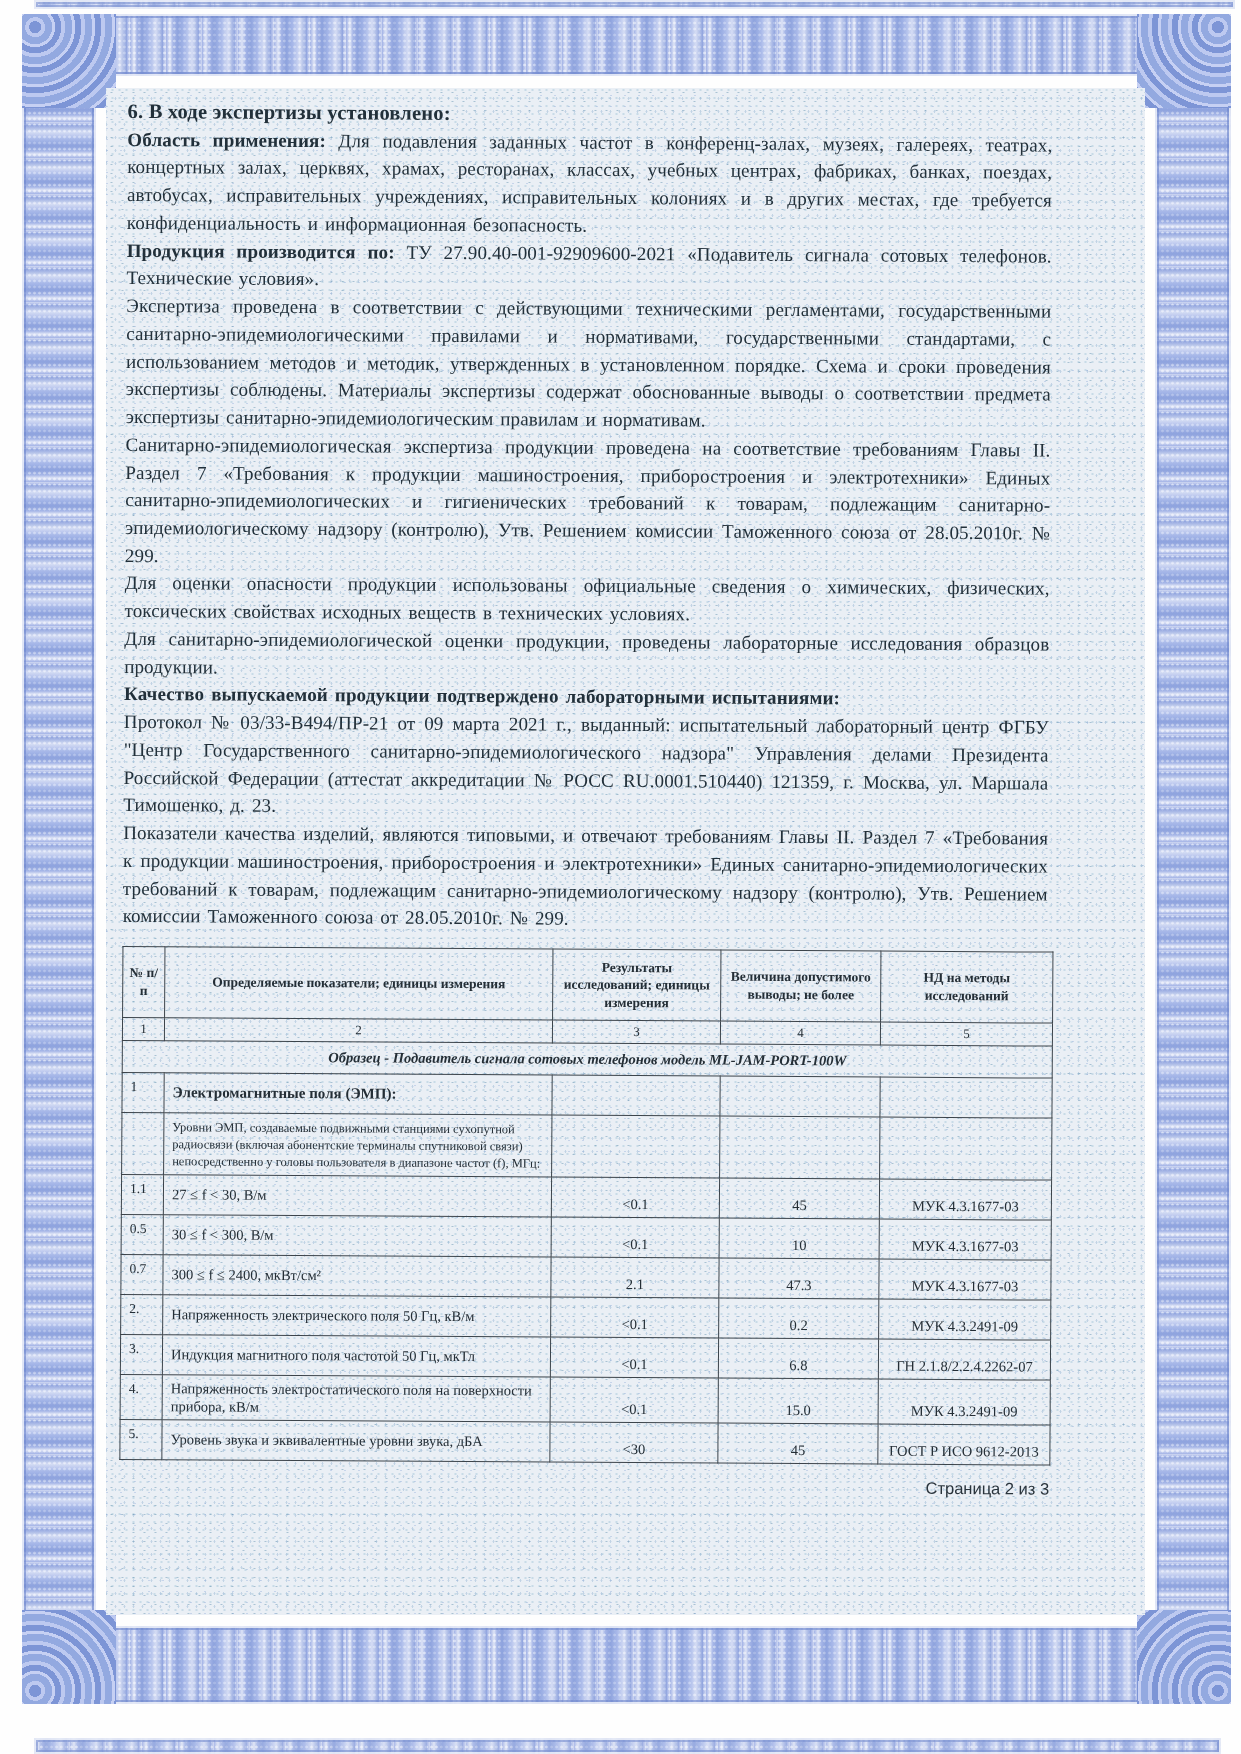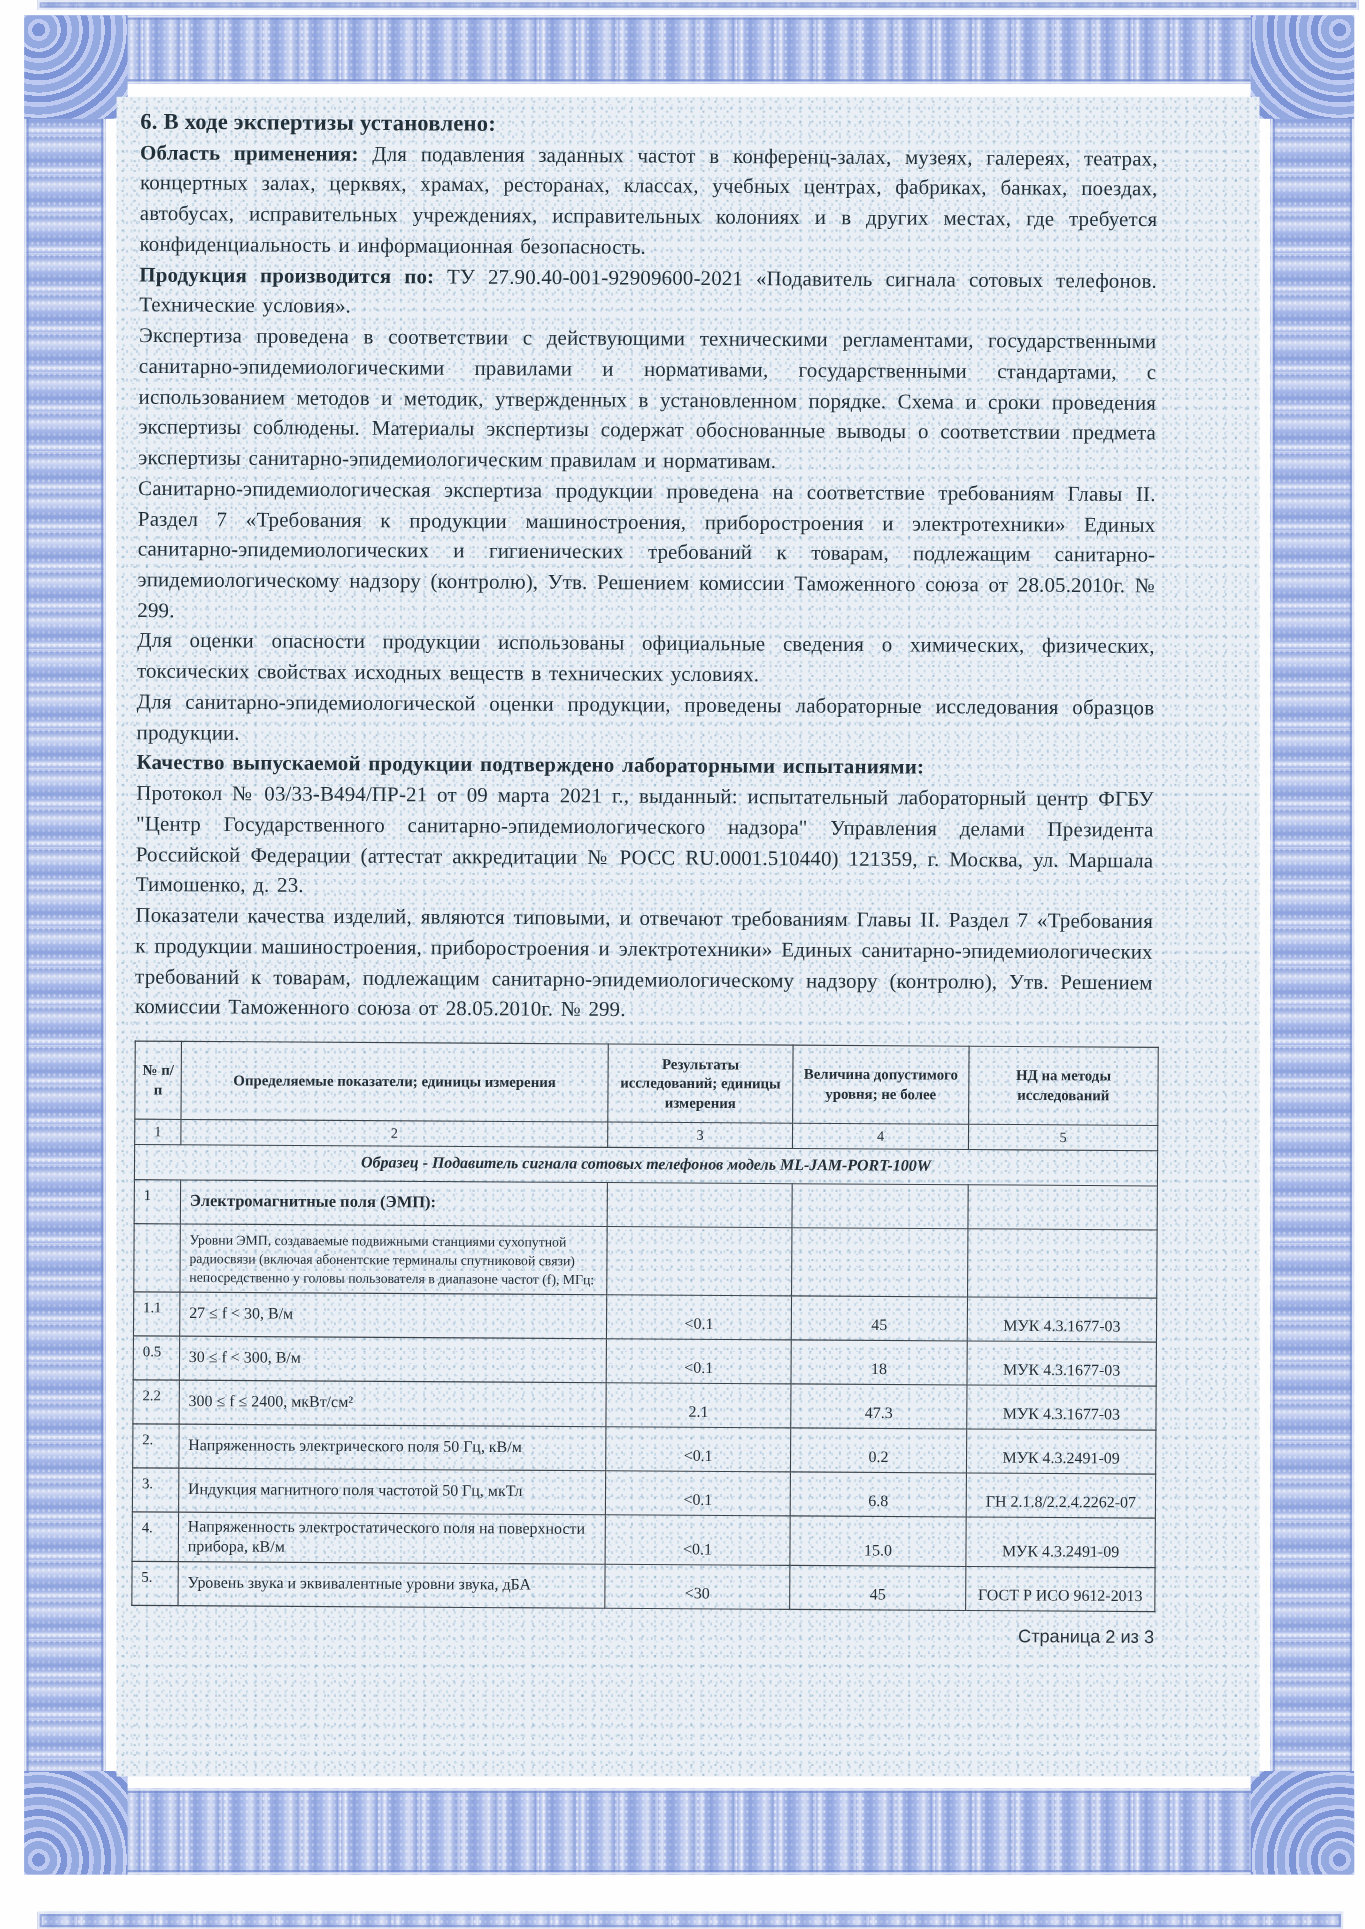--- a/index.html
+++ b/index.html
@@ -136,21 +136,21 @@
             <col style="width:388px">
             <col style="width:168px">
           <col style="width:160px">
             <col style="width:172px">
         </colgroup>
         <thead>
           <tr id="header-row">
               <th>№ п/п</th>
               <th>Определяемые показатели; единицы измерения</th>
               <th>Результаты исследований; единицы измерения</th>
-              <th>Величина допустимого уровня; не более</th>
+              <th>Величина допустимого выводы; не более</th>
               <th>НД на методы исследований</th>
             </tr>
           <tr id="colnum-row" class="colnums">
               <td>1</td>
               <td>2</td>
               <td>3</td>
               <td>4</td>
               <td>5</td>
             </tr>
         </thead>
@@ -180,26 +180,26 @@
     <td class="c-ind">27 ≤ f &lt; 30, В/м</td>
     <td class="c-res">&lt;0.1</td>
     <td class="c-lim">45</td>
     <td class="c-met">МУК 4.3.1677-03</td>
   </tr>
 
   <tr class="r-data">
     <td class="c-num">0.5</td>
     <td class="c-ind">30 ≤ f &lt; 300, В/м</td>
     <td class="c-res">&lt;0.1</td>
-    <td class="c-lim">18</td>
+    <td class="c-lim">10</td>
     <td class="c-met">МУК 4.3.1677-03</td>
   </tr>
 
   <tr class="r-data">
-    <td class="c-num">2.2</td>
+    <td class="c-num">0.7</td>
     <td class="c-ind">300 ≤ f ≤ 2400, мкВт/см²</td>
     <td class="c-res">2.1</td>
     <td class="c-lim">47.3</td>
     <td class="c-met">МУК 4.3.1677-03</td>
   </tr>
 
   <tr class="r-data">
     <td class="c-num">2.</td>
     <td class="c-ind">Напряженность электрического поля 50 Гц, кВ/м</td>
     <td class="c-res">&lt;0.1</td>

